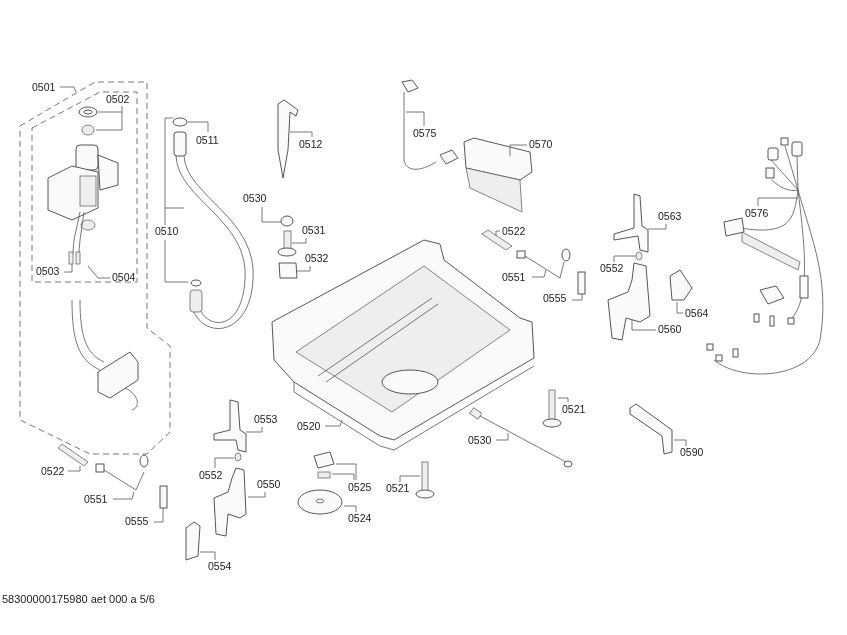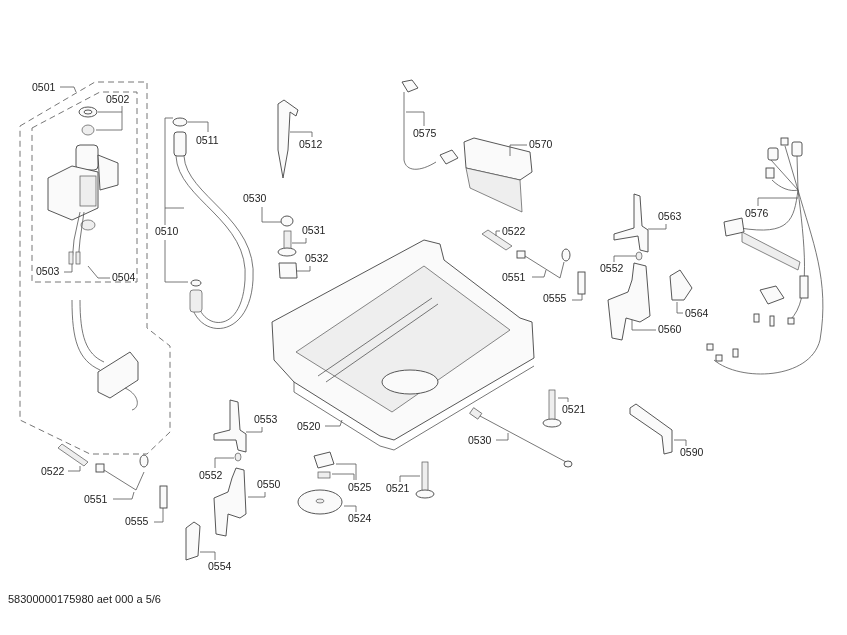--- a/index.html
+++ b/index.html
@@ -5,21 +5,21 @@
   html, body { margin: 0; padding: 0; background: #ffffff; }
   body { width: 847px; height: 635px; position: relative; overflow: hidden;
          font-family: "Liberation Sans", sans-serif; }
   #diagram { position: absolute; left: 0; top: 0; width: 847px; height: 635px; }
   .lbl { font-family: "Liberation Sans", sans-serif; font-size: 10.5px; fill: #222; }
   .lead { stroke: #555; stroke-width: 0.8; fill: none; }
   .part { stroke: #444; stroke-width: 0.9; fill: #fafafa; }
   .part2 { stroke: #555; stroke-width: 0.7; fill: #eeeeee; }
   .wire { stroke: #555; stroke-width: 0.8; fill: none; }
   .dash { stroke: #777; stroke-width: 1; fill: none; stroke-dasharray: 6 4; }
-  .footer { position: absolute; left: 8px; top: 593px; font-size: 11px; color: #222;
+  .footer { position: absolute; left: 2px; top: 593px; font-size: 11px; color: #222;
             font-family: "Liberation Sans", sans-serif; }
 </style>
 </head>
 <body>
 
 <svg id="diagram" viewBox="0 0 847 635" xmlns="http://www.w3.org/2000/svg">
 
   <g>
     <path class="dash" d="M20,126 L95,82 L147,82 L147,328 L170,346 L170,432 L147,454 L90,454 L20,420 Z"></path>
     <path class="dash" d="M32,128 L100,92 L137,92 L137,282 L78,282 L32,282 Z"></path>

